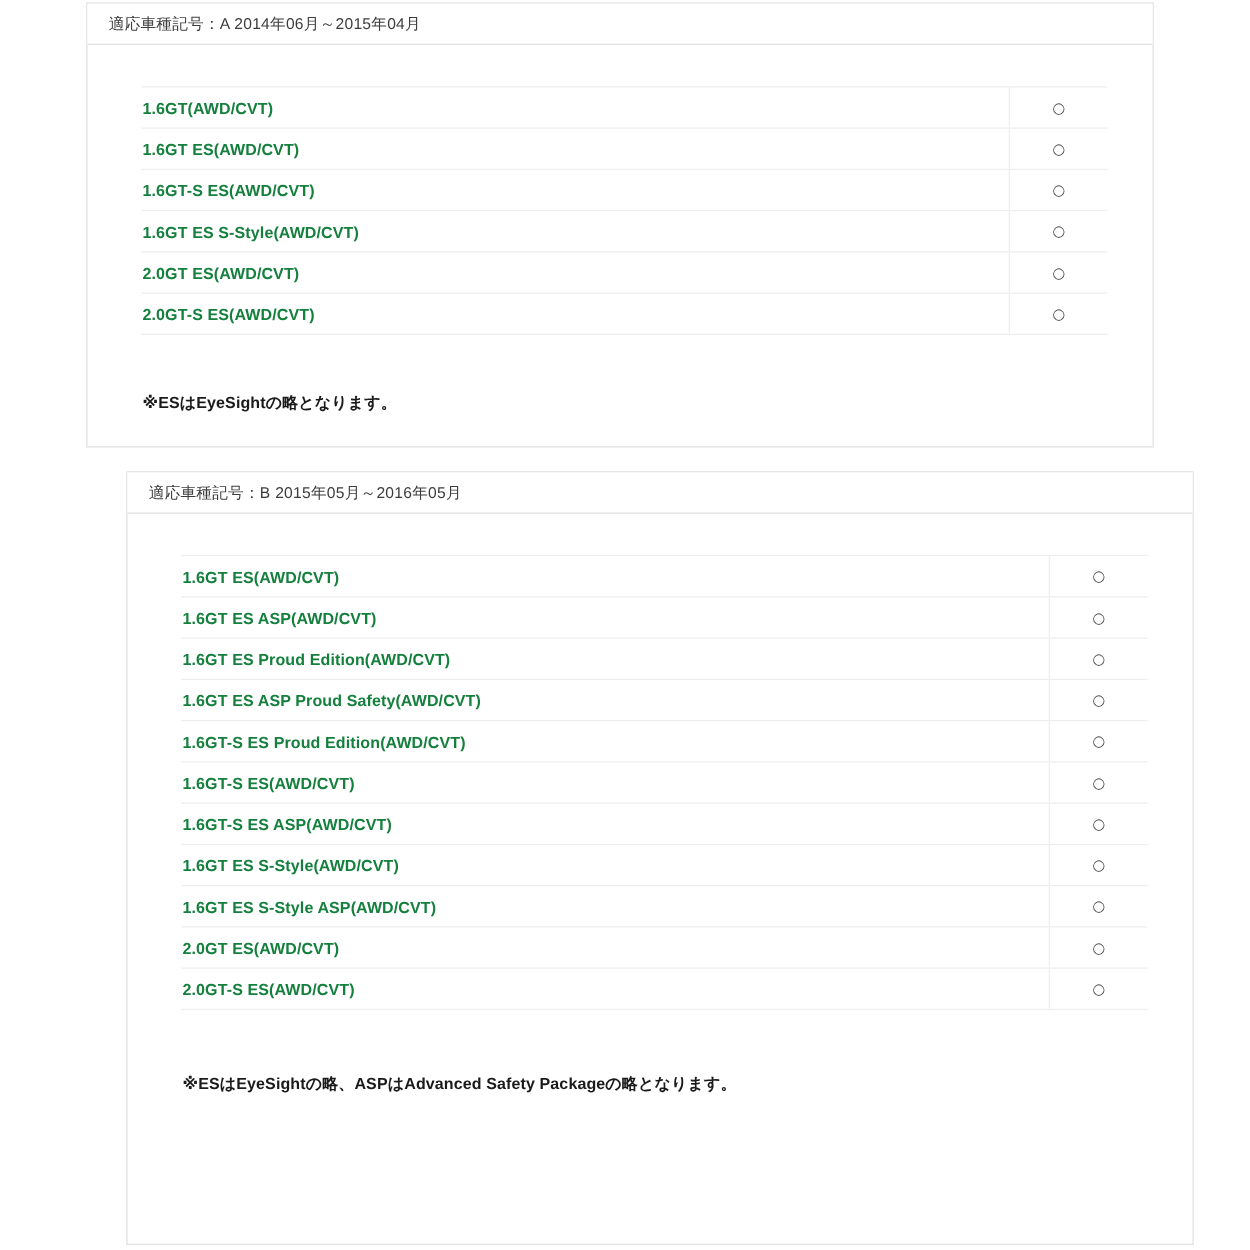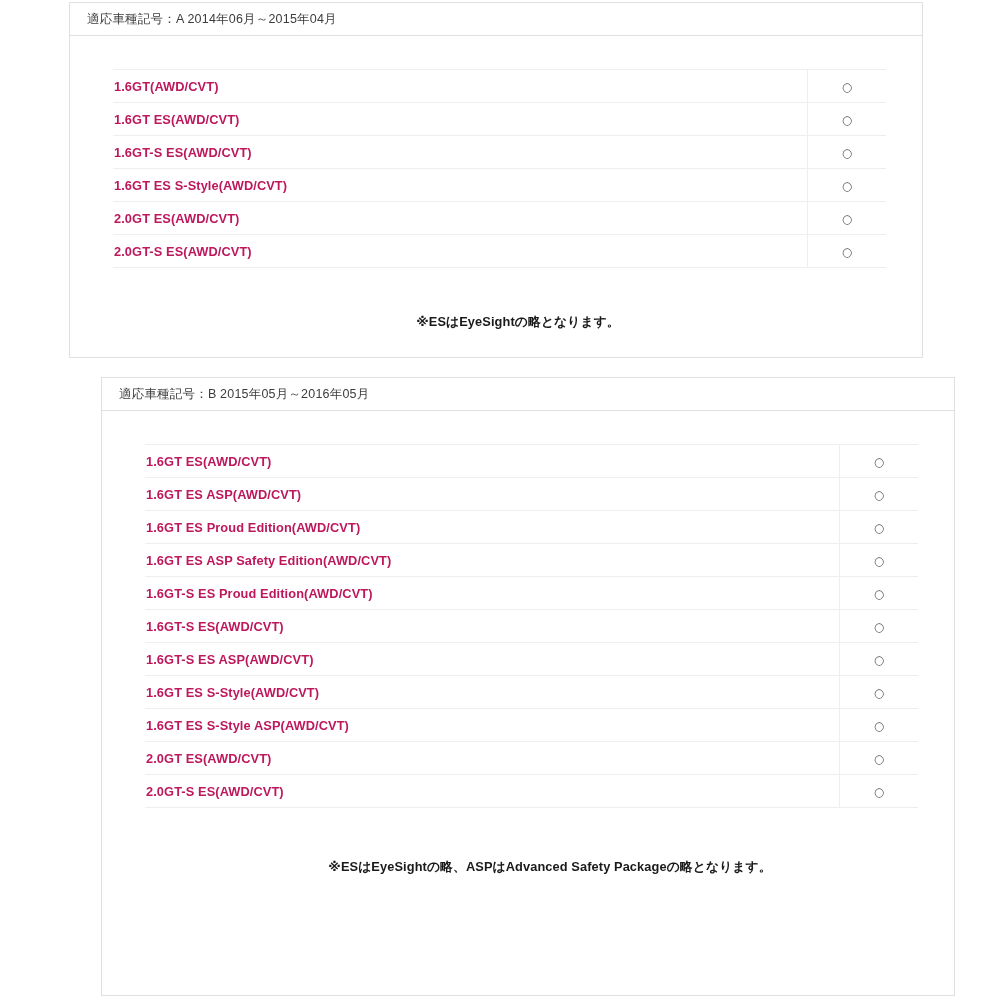--- a/index.html
+++ b/index.html
@@ -71,21 +71,21 @@
     border-bottom: 1px solid #eeeeee;
     padding: 0;
     vertical-align: middle;
     background: #ffffff;
   }
   .cell-name {
     width: 693px;
     padding-left: 1px !important;
     font-size: 12.8px;
     font-weight: 700;
-    color: #be185d;
+    color: #15803d;
     letter-spacing: 0.1px;
     white-space: nowrap;
   }
   .cell-mark {
     width: 78px;
     border-left: 1px solid #eeeeee;
     text-align: center;
   }
   .mark-circle {
     display: inline-block;
@@ -96,21 +96,20 @@
   }
 
   
   .panel-note {
     font-size: 12.8px;
     font-weight: 700;
     color: #1a1a1a;
     letter-spacing: 0.1px;
     white-space: nowrap;
     margin-left: 44px;
-    text-align: center;
   }
   .note-a { margin-top: 46px; }
   .note-b { margin-top: 51px; }
 </style>
 </head>
 <body>
 
 <div class="page">
 
   <div class="panel panel-a">
@@ -163,21 +162,21 @@
           </tr>
           <tr>
             <td class="cell-name">1.6GT ES ASP(AWD/CVT)</td>
             <td class="cell-mark"><span class="mark-circle">○</span></td>
           </tr>
           <tr>
             <td class="cell-name">1.6GT ES Proud Edition(AWD/CVT)</td>
             <td class="cell-mark"><span class="mark-circle">○</span></td>
           </tr>
           <tr>
-            <td class="cell-name">1.6GT ES ASP Safety Edition(AWD/CVT)</td>
+            <td class="cell-name">1.6GT ES ASP Proud Safety(AWD/CVT)</td>
             <td class="cell-mark"><span class="mark-circle">○</span></td>
           </tr>
           <tr>
             <td class="cell-name">1.6GT-S ES Proud Edition(AWD/CVT)</td>
             <td class="cell-mark"><span class="mark-circle">○</span></td>
           </tr>
           <tr>
             <td class="cell-name">1.6GT-S ES(AWD/CVT)</td>
             <td class="cell-mark"><span class="mark-circle">○</span></td>
           </tr>

